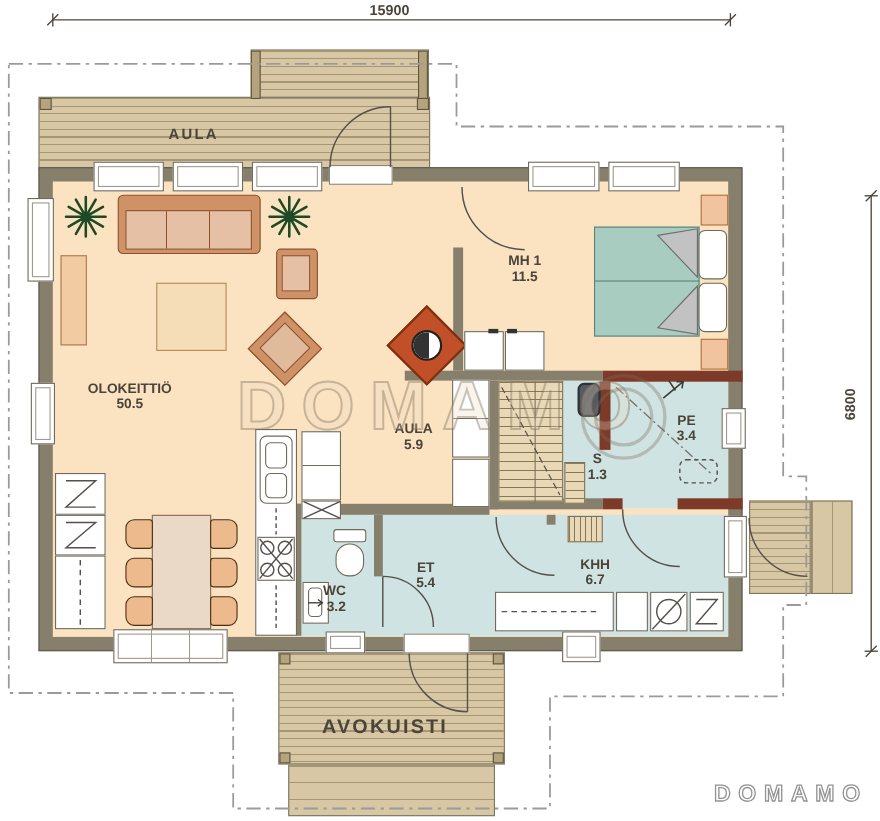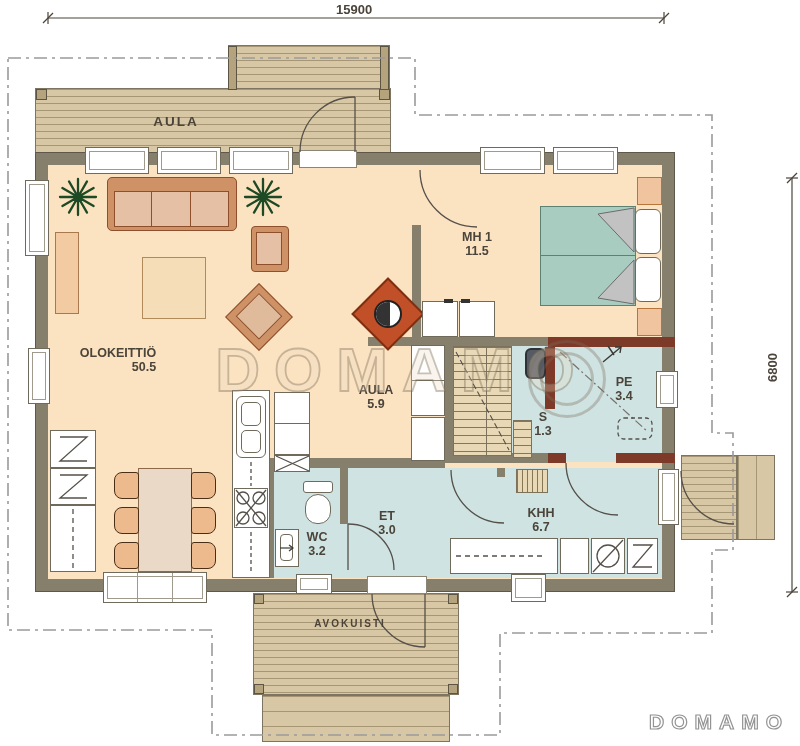--- a/index.html
+++ b/index.html
@@ -255,53 +255,53 @@
 
     <g stroke="#3c3832" stroke-width="1.2" fill="none">
       <line x1="280" y1="548" x2="293" y2="548"></line>
         <polyline points="289,545 293,548 289,551"></polyline>
     </g>
   </svg>
 
   <div class="lbl" style="left:176px;top:122px;letter-spacing:2px;font-size:13.5px;">
     <span>AULA</span>
   </div>
-  <div class="lbl" style="left:118px;top:360px;text-align:right;">
+  <div class="lbl" style="left:118px;top:360px;">
     <div>OLOKEITTIÖ</div>
     <div class="area">50.5</div>
   </div>
   <div class="lbl" style="left:477px;top:244px;">
     <div>MH 1</div>
     <div class="area">11.5</div>
   </div>
   <div class="lbl" style="left:376px;top:397px;">
     <div>AULA</div>
     <div class="area">5.9</div>
   </div>
   <div class="lbl" style="left:624px;top:389px;">
     <div>PE</div>
     <div class="area">3.4</div>
   </div>
   <div class="lbl" style="left:543px;top:424px;">
     <div>S</div>
     <div class="area">1.3</div>
   </div>
-  <div class="lbl" style="left:317px;top:544px;">
+  <div class="lbl" style="left:304px;top:544px;text-align:right;">
     <div>WC</div>
     <div class="area">3.2</div>
   </div>
   <div class="lbl" style="left:387px;top:523px;">
     <div>ET</div>
-    <div class="area">3.0</div>
+    <div class="area">5.4</div>
   </div>
   <div class="lbl" style="left:541px;top:520px;">
     <div>KHH</div>
     <div class="area">6.7</div>
   </div>
-  <div class="lbl" style="left:350px;top:624px;letter-spacing:2px;font-size:10px;">
+  <div class="lbl" style="left:350px;top:660px;letter-spacing:2px;font-size:18px;">
     <span>AVOKUISTI</span>
   </div>
 
   <div class="dim" style="left:336px;top:2px;">15900</div>
   <div class="dim" style="left:758px;top:360px;transform:rotate(-90deg);transform-origin:center;">6800</div>
 
   <div class="wm-text" style="left:212px;top:336px;width:380px;font-size:62px;line-height:68px;">DOMAMO</div>
   <div class="abs ring" style="left:528px;top:340px;width:78px;height:78px;border:3px solid rgba(125,110,95,.35);z-index:70;">
     <div class="abs ring" style="left:9px;top:9px;width:54px;height:54px;border:3px solid rgba(125,110,95,.35);"></div>
   </div>

